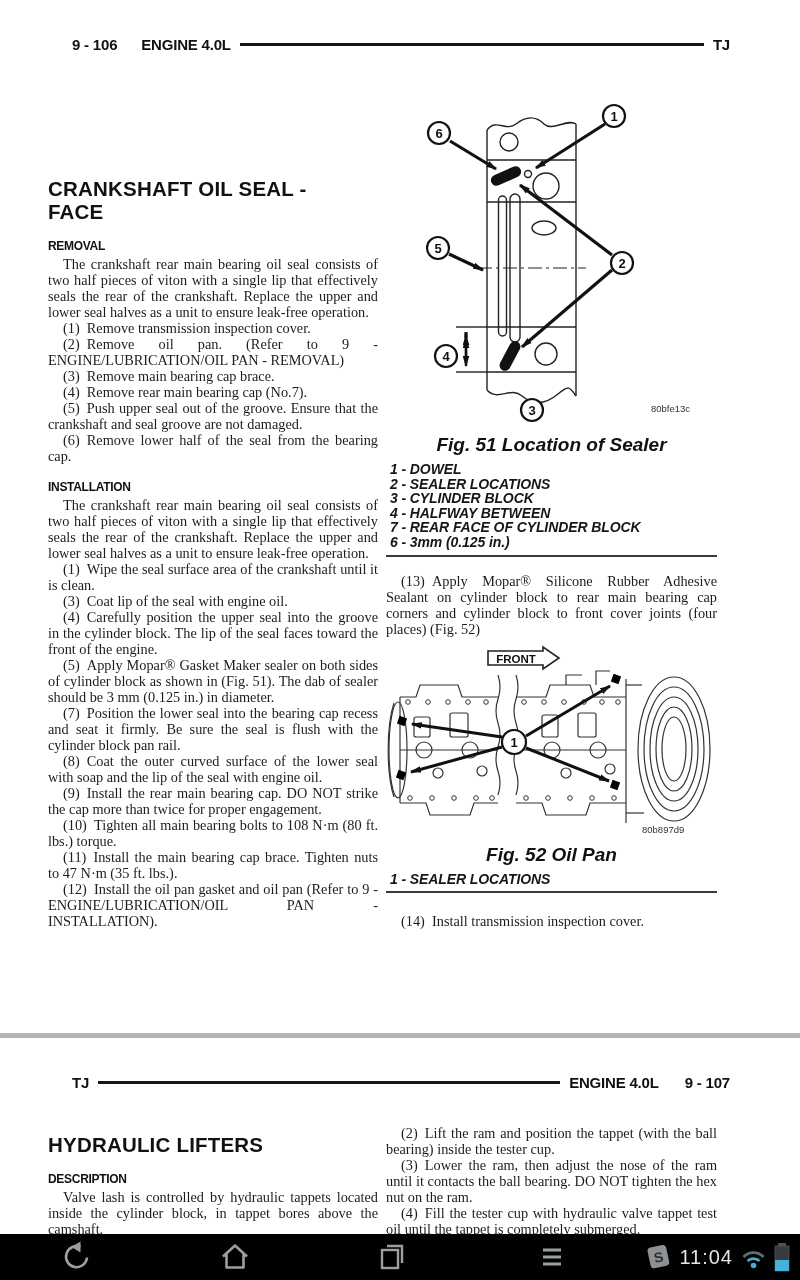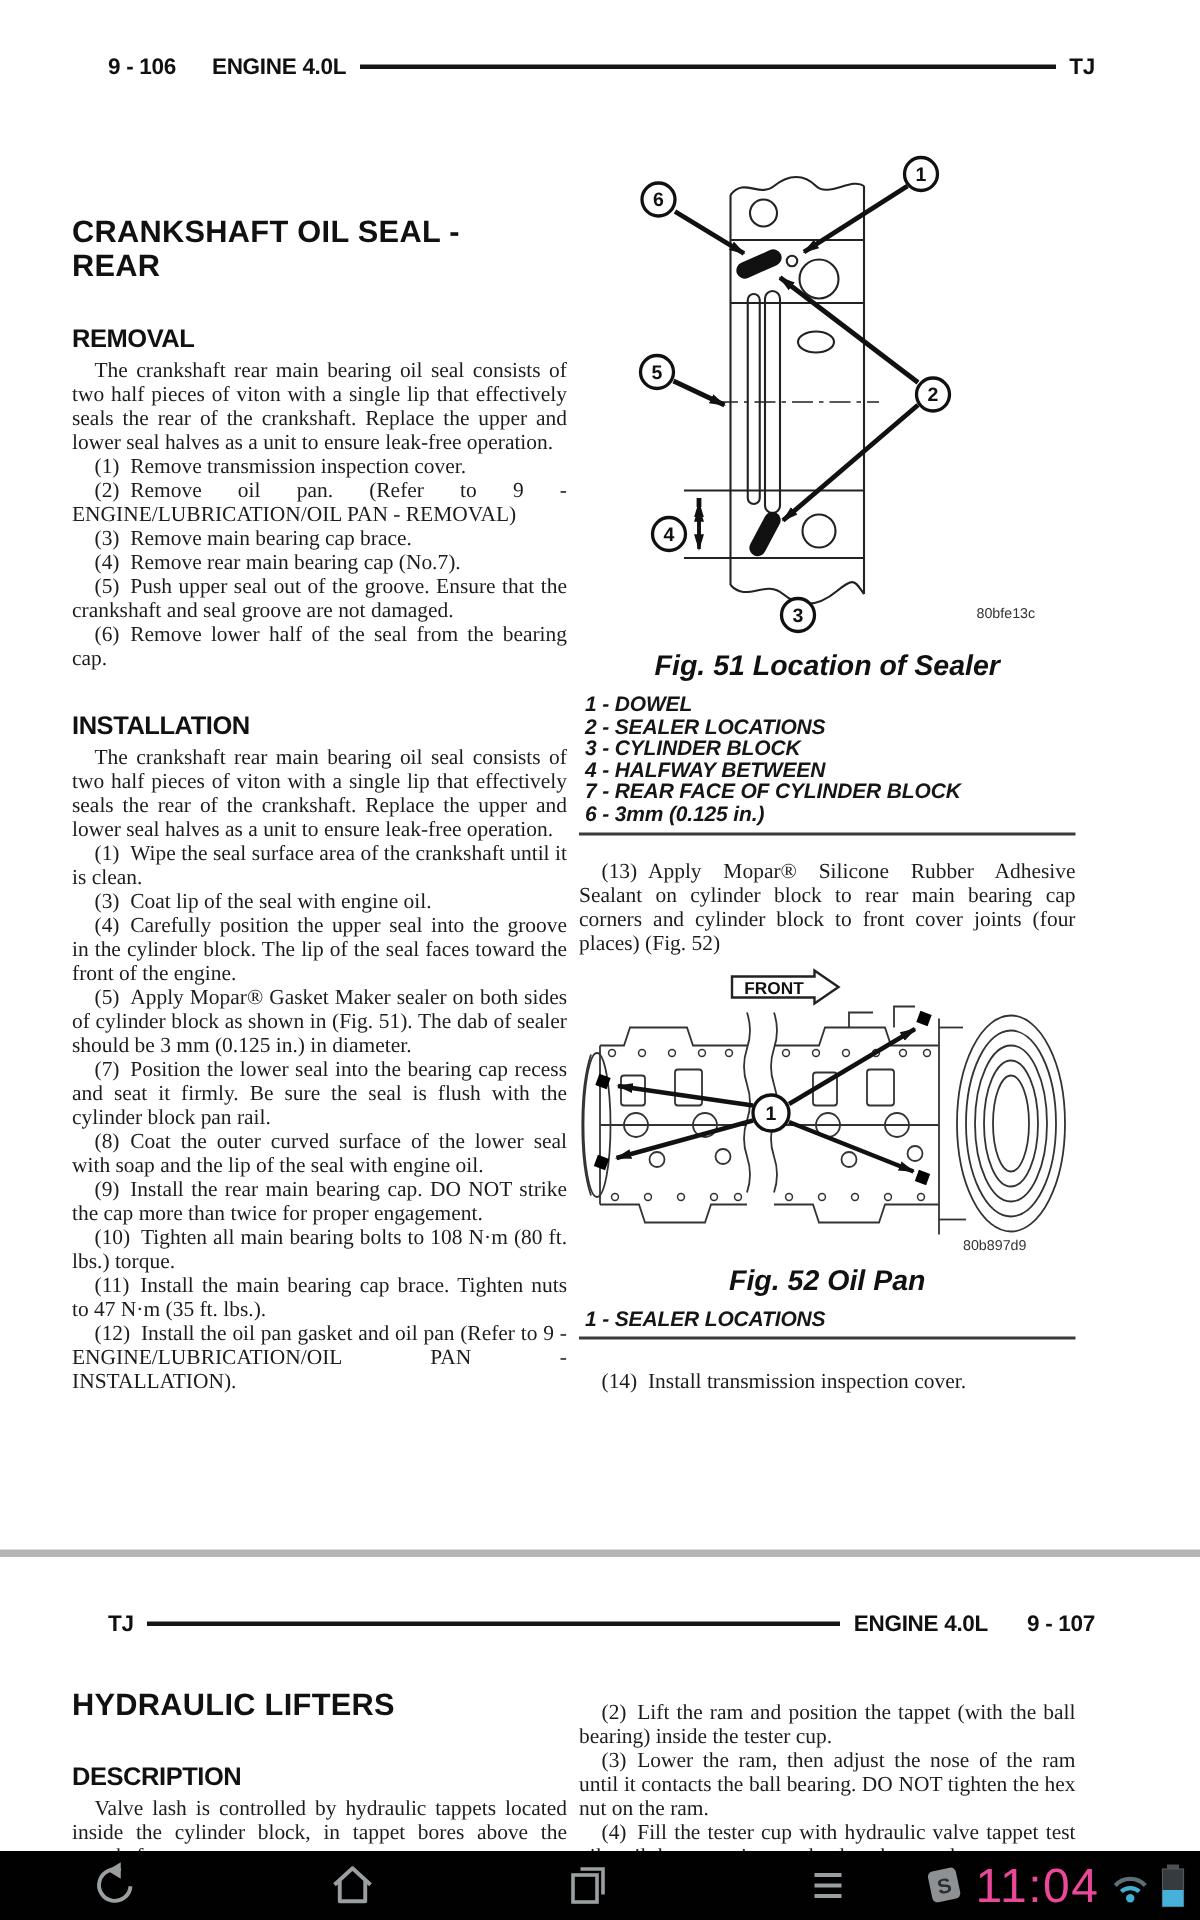--- a/index.html
+++ b/index.html
@@ -18,58 +18,58 @@
   .phead .rule{flex:1;height:3px;background:#161616;margin:0 9px;}
   .phead .gap2{width:26px;}
   
   .cols{display:flex;gap:8px;padding-left:48px;align-items:flex-end;}
   .page1 .cols{margin-top:38px;}
   .page2 .cols{margin-top:34px;}
   .colL{width:330px;}
   .colR{width:331px;}
   h1{margin:0 0 14px 0;font-family:"Liberation Sans",sans-serif;font-weight:800;
      font-size:20.5px;line-height:23px;letter-spacing:0.2px;color:#111;}
-  h2{margin:27px 0 3px 0;font-family:"Liberation Sans",sans-serif;font-weight:700;
-     font-size:17px;letter-spacing:-0.3px;color:#111;}
+  h2{margin:16px 0 3px 0;font-family:"Liberation Sans",sans-serif;font-weight:700;
+     font-size:12px;letter-spacing:-0.3px;color:#111;}
   p{margin:0;font-size:14.3px;line-height:16px;text-align:justify;text-indent:15px;color:#1c1c1c;}
   
   .figcap{font-family:"Liberation Sans",sans-serif;font-weight:700;font-style:italic;
           font-size:19px;text-align:center;margin:4px 0 6px 0;color:#111;}
   .legend div{font-family:"Liberation Sans",sans-serif;font-weight:700;font-size:14px;
               line-height:14.6px;letter-spacing:-0.1px;padding-left:4px;color:#161616;font-style:italic;}
   .lrule{height:2px;background:#3a3a3a;margin-top:5px;}
   .fig-svg{display:block;}
   .mt16{margin-top:16px;} .mt8{margin-top:8px;} .mt20{margin-top:20px;} .mt7{margin-top:7px;}
   
   .navbar{position:absolute;top:1234px;left:0;width:800px;height:46px;background:#010101;}
   .nbtn{position:absolute;top:0;height:46px;width:64px;display:flex;align-items:center;
         justify-content:center;cursor:pointer;}
   .nb-back{left:43px;} .nb-home{left:203px;} .nb-recents{left:360px;} .nb-menu{left:520px;}
   .status{position:absolute;right:8px;top:0;height:46px;display:flex;align-items:center;gap:5px;}
-  .clock{font-family:"Liberation Sans",sans-serif;font-weight:400;font-size:32px;
-         color:#ec4899;letter-spacing:1px;margin:0 2px;}
+  .clock{font-family:"Liberation Sans",sans-serif;font-weight:400;font-size:20px;
+         color:#e5e5e5;letter-spacing:1px;margin:0 2px;}
 </style>
 </head>
 <body>
 
 <div class="screen">
 
   <div class="pdf-page page1">
     <div class="phead">
       <span>9 - 106</span>
       <span class="gap"></span>
       <span>ENGINE 4.0L</span>
       <span class="rule"></span>
       <span>TJ</span>
     </div>
 
     <div class="cols">
 
       <div class="colL">
-        <h1><span>CRANKSHAFT OIL SEAL -</span><br><span>REAR</span></h1>
+        <h1><span>CRANKSHAFT OIL SEAL -</span><br><span>FACE</span></h1>
         <h2>REMOVAL</h2>
         <p>The crankshaft rear main bearing oil seal consists of two half pieces of viton with a single lip that effectively seals the rear of the crankshaft. Replace the upper and lower seal halves as a unit to ensure leak-free operation.</p>
         <p>(1) Remove transmission inspection cover.</p>
         <p>(2) Remove oil pan. (Refer to 9 - ENGINE/LUBRICATION/OIL PAN - REMOVAL)</p>
         <p>(3) Remove main bearing cap brace.</p>
         <p>(4) Remove rear main bearing cap (No.7).</p>
         <p>(5) Push upper seal out of the groove. Ensure that the crankshaft and seal groove are not damaged.</p>
         <p>(6) Remove lower half of the seal from the bearing cap.</p>
         <h2>INSTALLATION</h2>
         <p>The crankshaft rear main bearing oil seal consists of two half pieces of viton with a single lip that effectively seals the rear of the crankshaft. Replace the upper and lower seal halves as a unit to ensure leak-free operation.</p>

